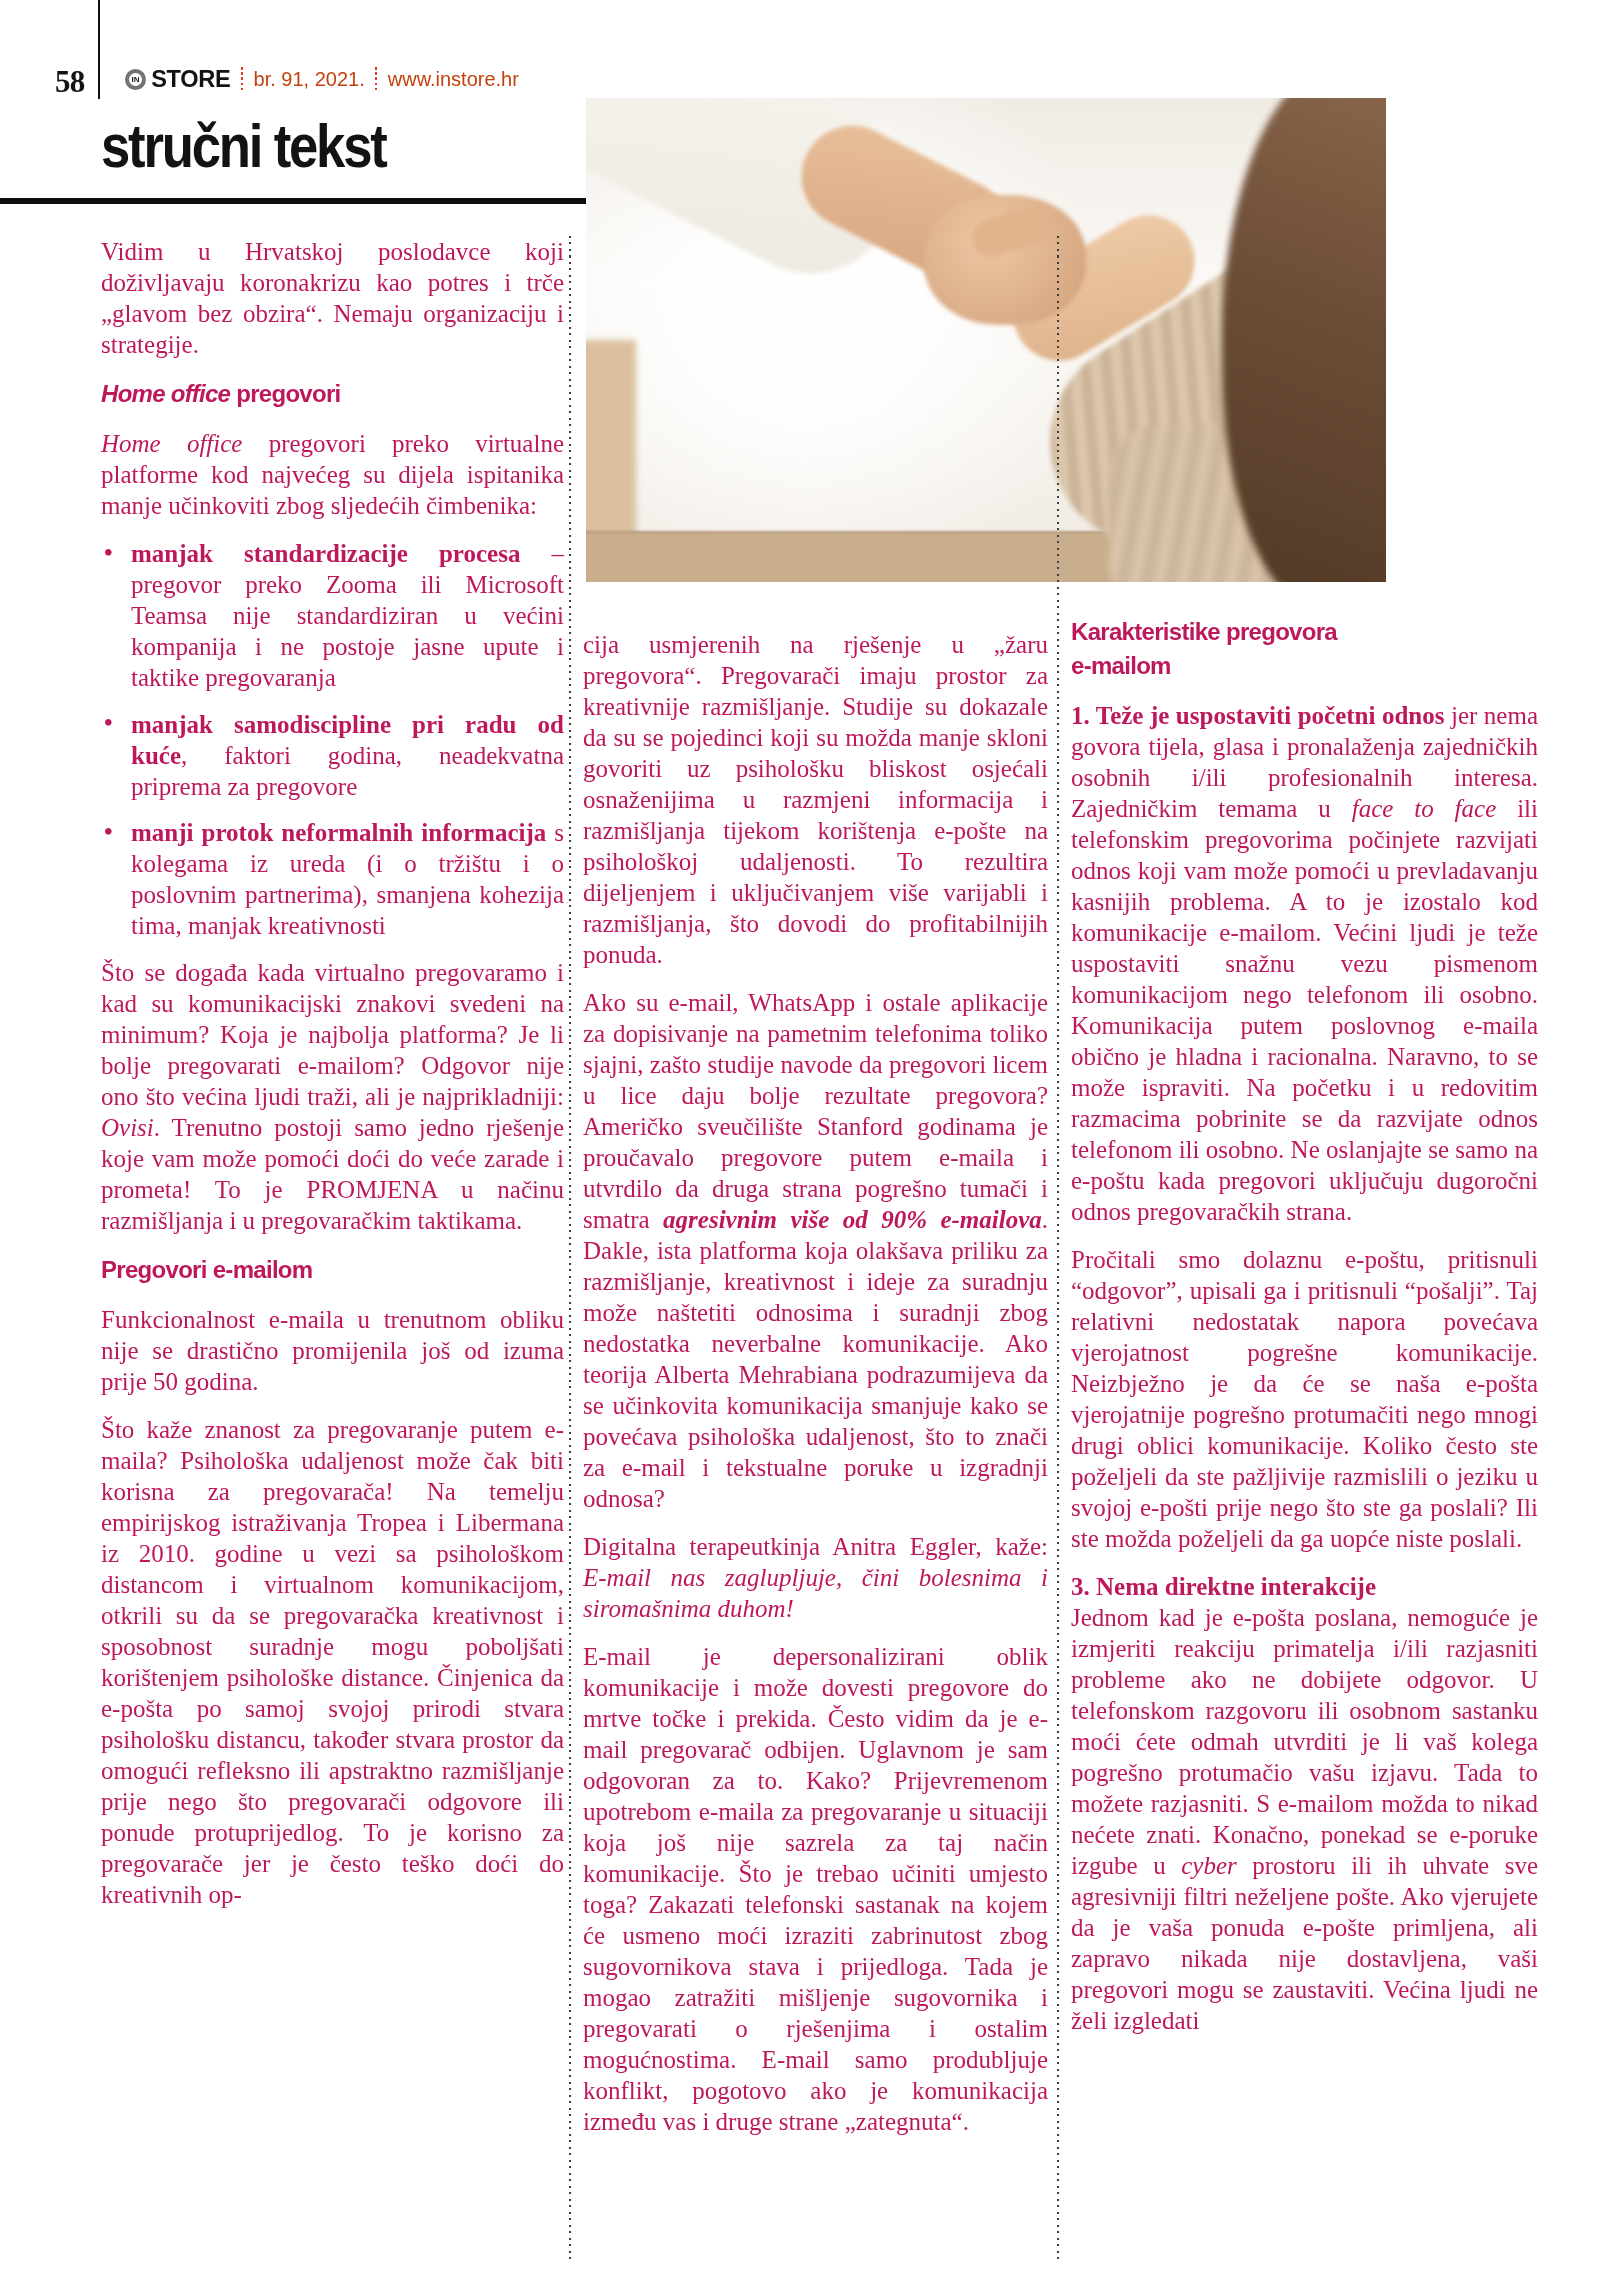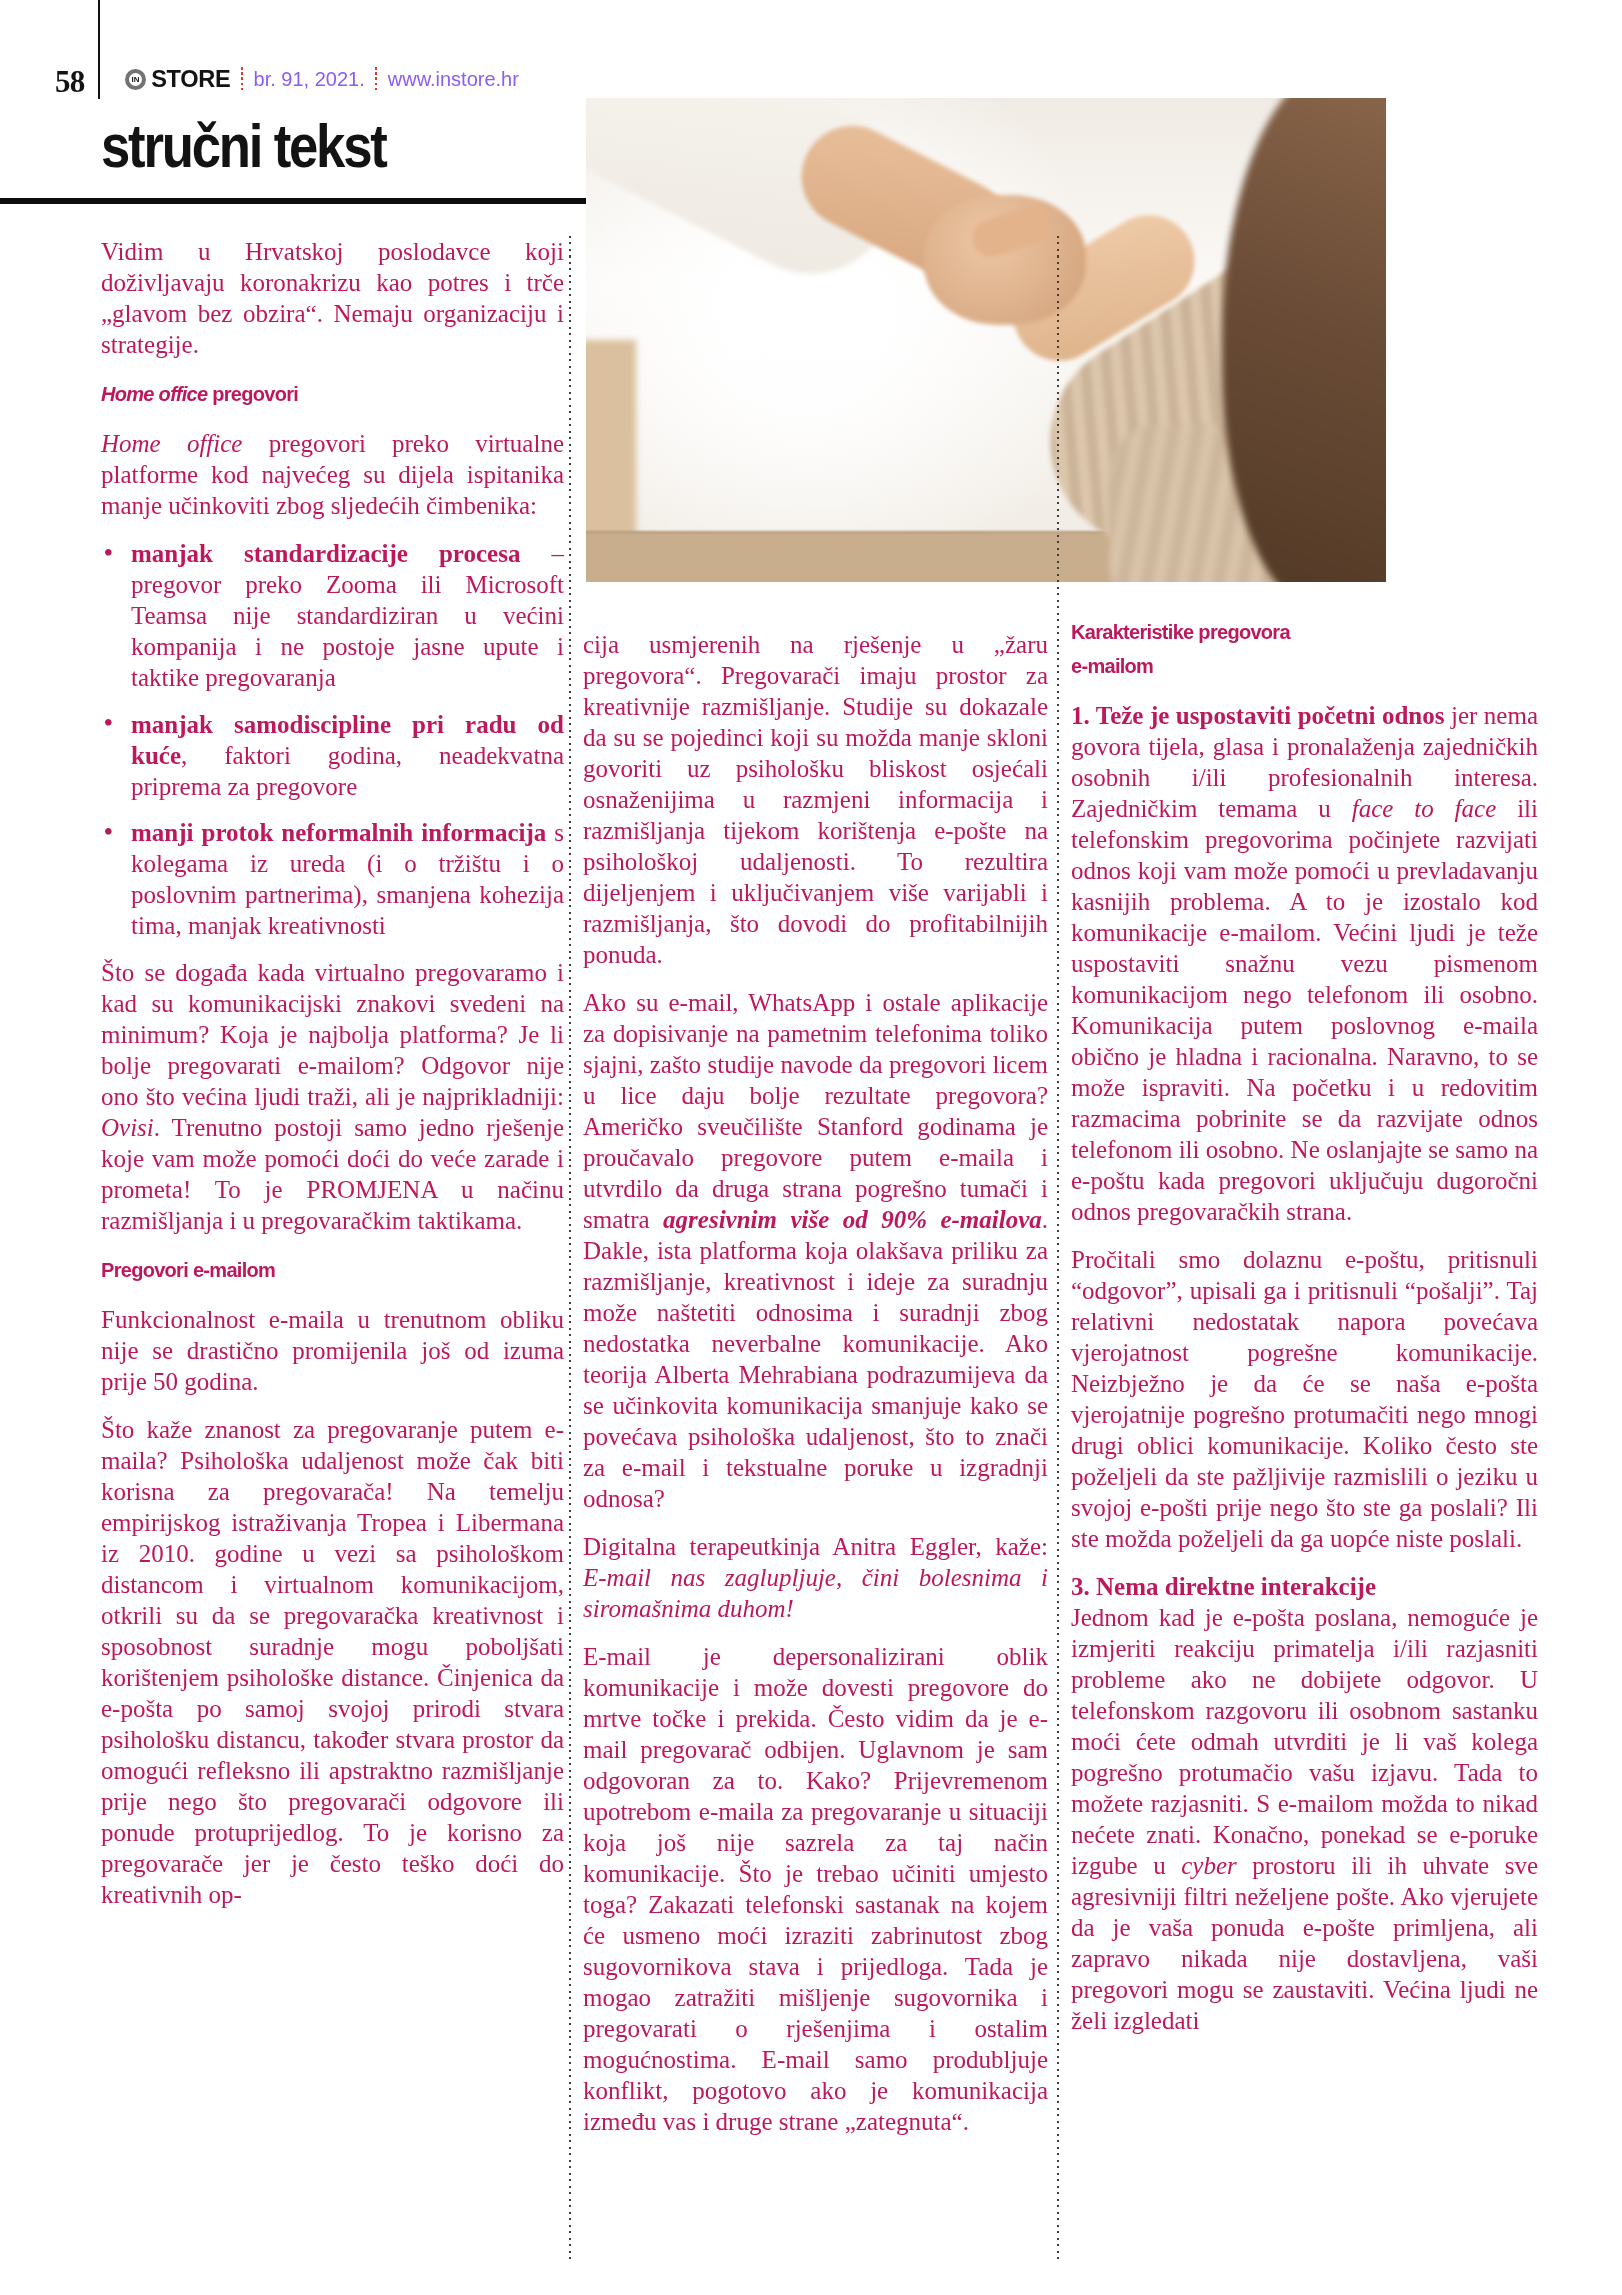--- a/index.html
+++ b/index.html
@@ -12,21 +12,21 @@
 ieme    font-family:"Liberation Sans",sans-serif;font-weight:700;font-size:31px;letter-spacing:-0.7px;}
   .header-vline{position:absolute;left:98px;top:0;width:2px;height:99px;background:#111;}
   .masthead{position:absolute;left:125px;top:65px;height:29px;display:flex;align-items:center;gap:10.5px;
     font-family:"Liberation Sans",sans-serif;}
   .logo-wrap{display:flex;align-items:center;gap:5.2px;}
   .logo-circle{width:21px;height:21px;border:4px solid #737373;border-radius:50%;box-sizing:border-box;
     display:flex;align-items:center;justify-content:center;font-size:7.9px;font-weight:700;letter-spacing:0;}
   .logo-store{font-weight:700;font-size:23.6px;letter-spacing:-0.3px;}
   .red-dots{width:2px;height:25px;
     background:repeating-linear-gradient(to bottom,#dd3b2a 0 2.6px,transparent 2.6px 5.2px);}
-  .issue,.website{font-size:20px;color:#8b5cf6;}
+  .issue,.website{font-size:20px;color:#c2410c;}
 
   
   .section-title{position:absolute;left:101px;top:110px;
     font-family:"Liberation Sans",sans-serif;font-weight:700;font-size:62px;letter-spacing:-2.6px;
     transform:scaleX(.85);transform-origin:left top;white-space:nowrap;}
   .title-rule{position:absolute;left:0;top:198px;width:587px;height:5.9px;background:#0d0d0d;}
 
   
   .col-sep{position:absolute;top:236px;height:2027px;width:2px;
     background:repeating-linear-gradient(to bottom,#3d3d3d 0 2px,transparent 2px 6.5px);}
@@ -58,21 +58,21 @@
     background:repeating-linear-gradient(100deg,#d9c3a9 0 11.8px,#ccb69b 11.8px 23.6px);filter:blur(3.3px);}
   .ph-hair{left:636px;top:-33px;width:236px;height:550px;border-radius:50% 0 0 45%;
     background:linear-gradient(200deg,#8e6a4e 0%,#6c4d37 45%,#503824 100%);filter:blur(3.9px);}
 
   
   .col{position:absolute;font-size:25px;line-height:31px;text-align:justify;color:#be185d;}
   .col-1{left:101px;top:236px;width:463px;}
   .col-2{left:583px;top:629px;width:465px;}
   .col-3{left:1071px;top:606px;width:467px;}
   .col p{margin:0 0 17px;}
-  .h-sans{font-family:"Liberation Sans",sans-serif;font-weight:700;font-size:20px;line-height:34px;
+  .h-sans{font-family:"Liberation Sans",sans-serif;font-weight:700;font-size:24px;line-height:34px;
     letter-spacing:-0.7px;text-align:left;margin:9.2px 0 17px;}
   .h-sans .h-line{display:block;}
   ul.factors{list-style:none;margin:0 0 3.9px;padding:0;}
   ul.factors li{position:relative;padding-left:30px;margin:0 0 15.7px;}
   ul.factors li::before{content:"•";position:absolute;left:2.6px;top:-1.3px;font-size:27.5px;}
   .sec-head{font-weight:700;text-align:left;margin:14.4px 0 0 !important;}
   .sec-head .h-line{display:block;}
   .after-head{margin-top:0 !important;}
   i,em{font-style:italic;}
   b,strong{font-weight:700;}

